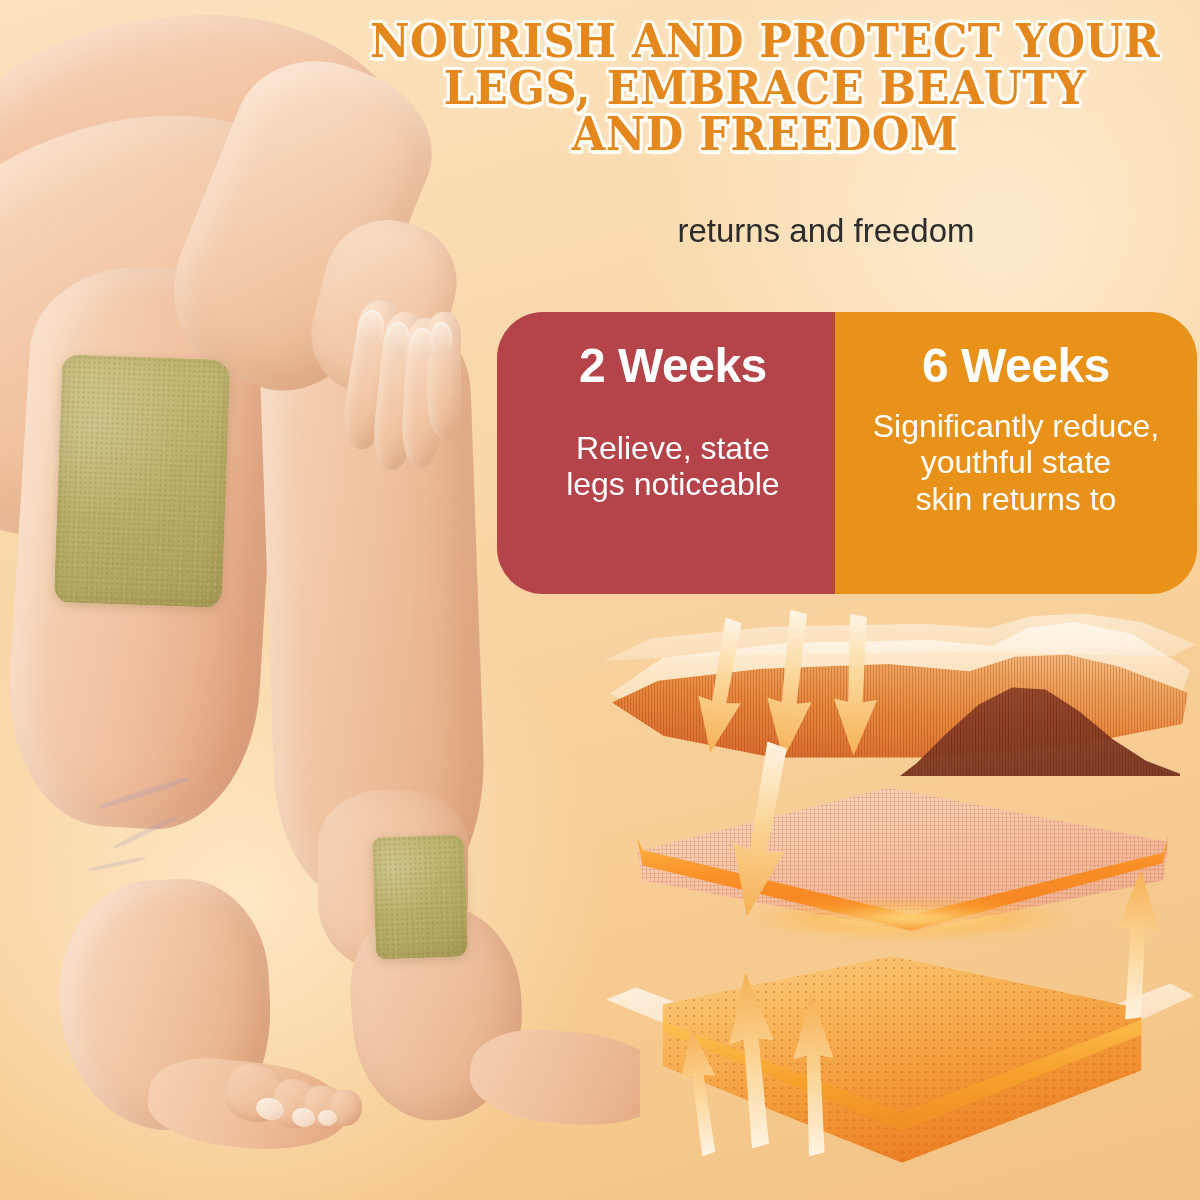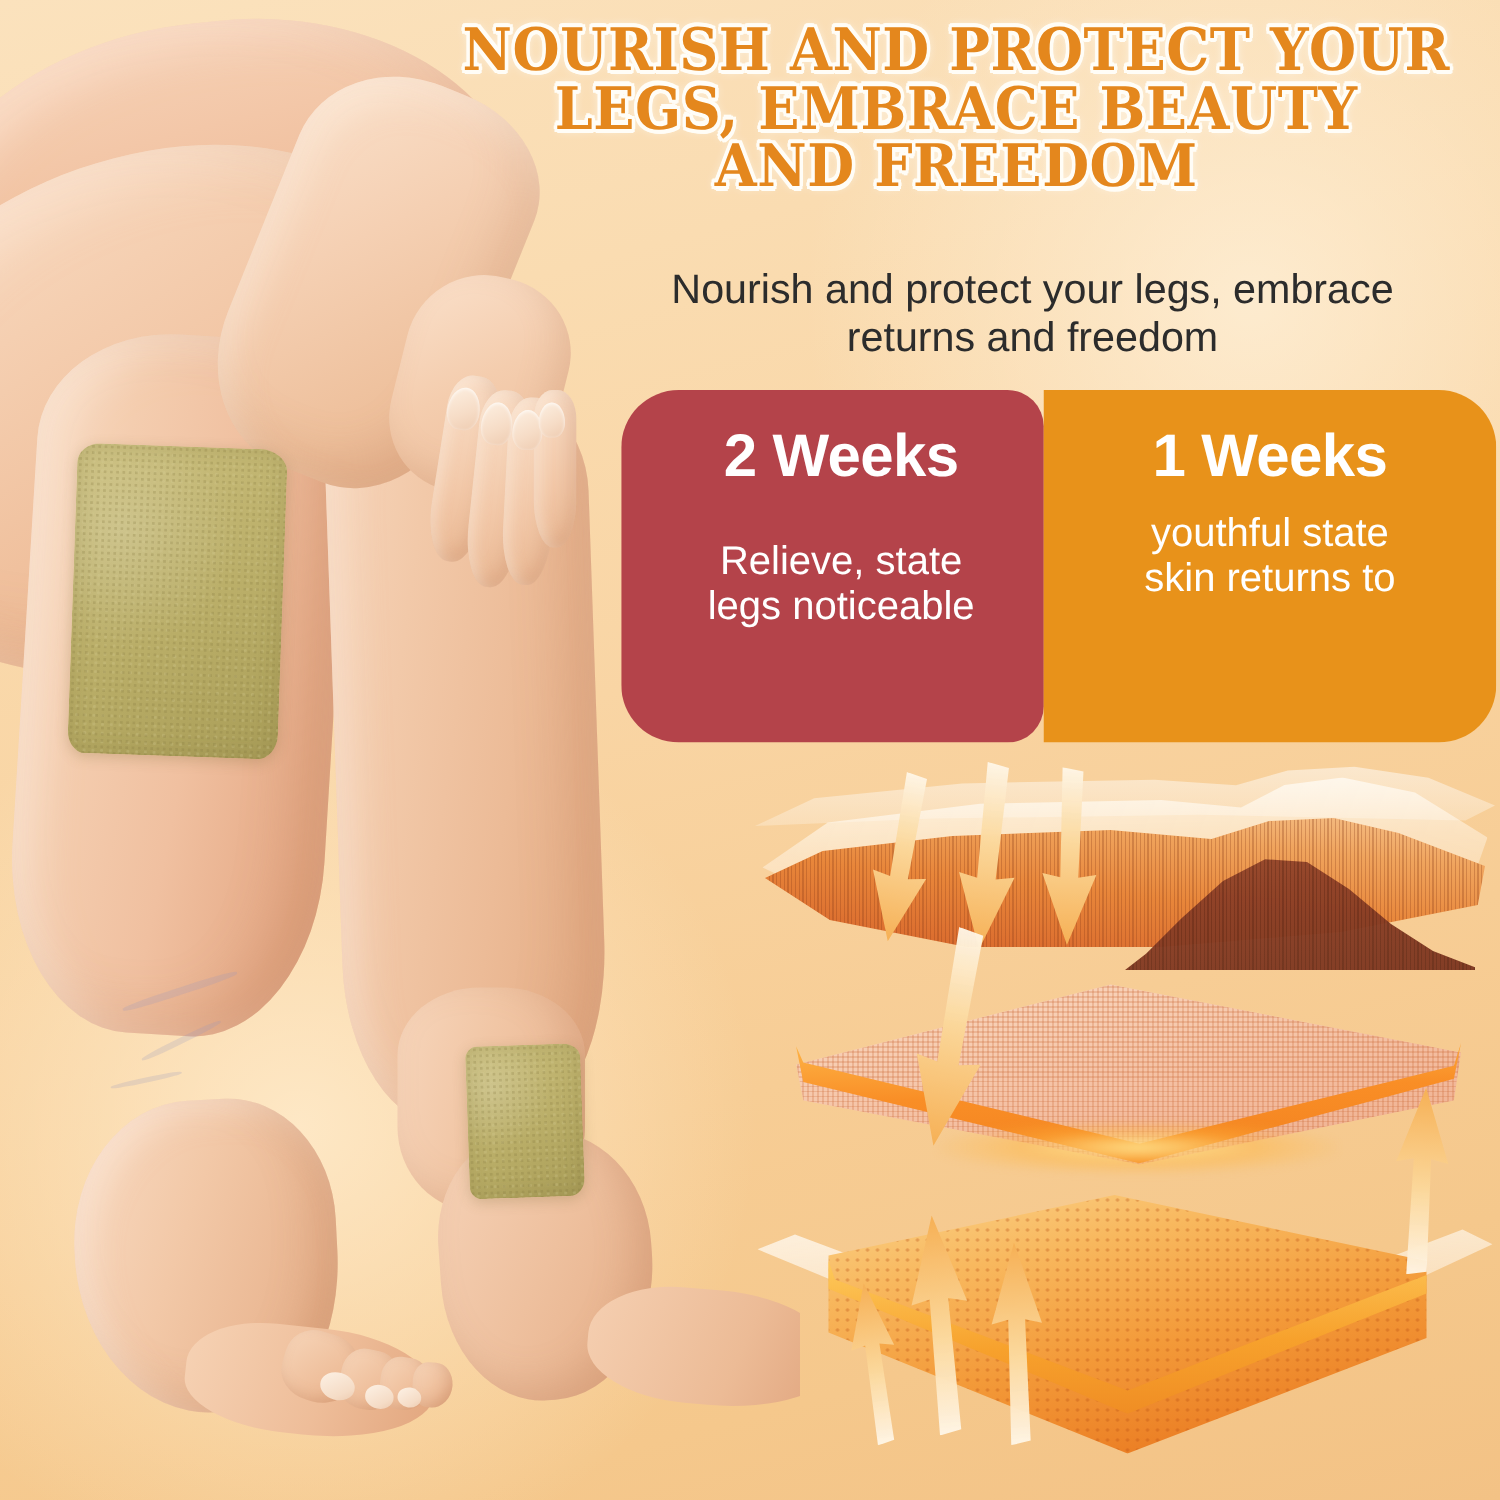--- a/index.html
+++ b/index.html
@@ -282,21 +282,20 @@
   .compare-panel {
     display: flex;
     flex-direction: column;
     align-items: center;
     box-sizing: border-box;
   }
   .panel-weeks {
     width: 369px;
     background: #b4434a;
     padding: 30px 2px 0 16px;
-    border-radius: 29px;
   }
   .panel-months {
     width: 394px;
     background: #e8921a;
     padding: 30px 18px 0 18px;
   }
   .panel-title {
     color: #ffffff;
     font-size: 48px;
     font-weight: 700;
@@ -500,35 +499,35 @@
     <div class="patch patch-ankle"></div>
   </div>
 
   <div class="headline">
     <span class="hl-line">NOURISH AND PROTECT YOUR</span>
     <span class="hl-line">LEGS, EMBRACE BEAUTY</span>
     <span class="hl-line">AND FREEDOM</span>
   </div>
 
   <div class="subtitle">
-    <span class="sub-line">Nourish and protect your legs, embrace</span>
     <span class="sub-line">returns and freedom</span>
   </div>
 
   <div class="compare-box">
     <div class="compare-panel panel-weeks">
       <div class="panel-title">2 Weeks</div>
       <div class="panel-desc">
         <span>Relieve, state</span>
         <span>legs noticeable</span>
       </div>
     </div>
     <div class="compare-panel panel-months">
-      <div class="panel-title">1 Weeks</div>
+      <div class="panel-title">6 Weeks</div>
       <div class="panel-desc">
+        <span>Significantly reduce,</span>
         <span>youthful state</span>
         <span>skin returns to</span>
       </div>
     </div>
   </div>
 
   <div class="diagram">
     <div class="layer skin-slab-glass"></div>
     <div class="layer skin-slab-body"></div>
     <div class="layer skin-bulge"></div>

